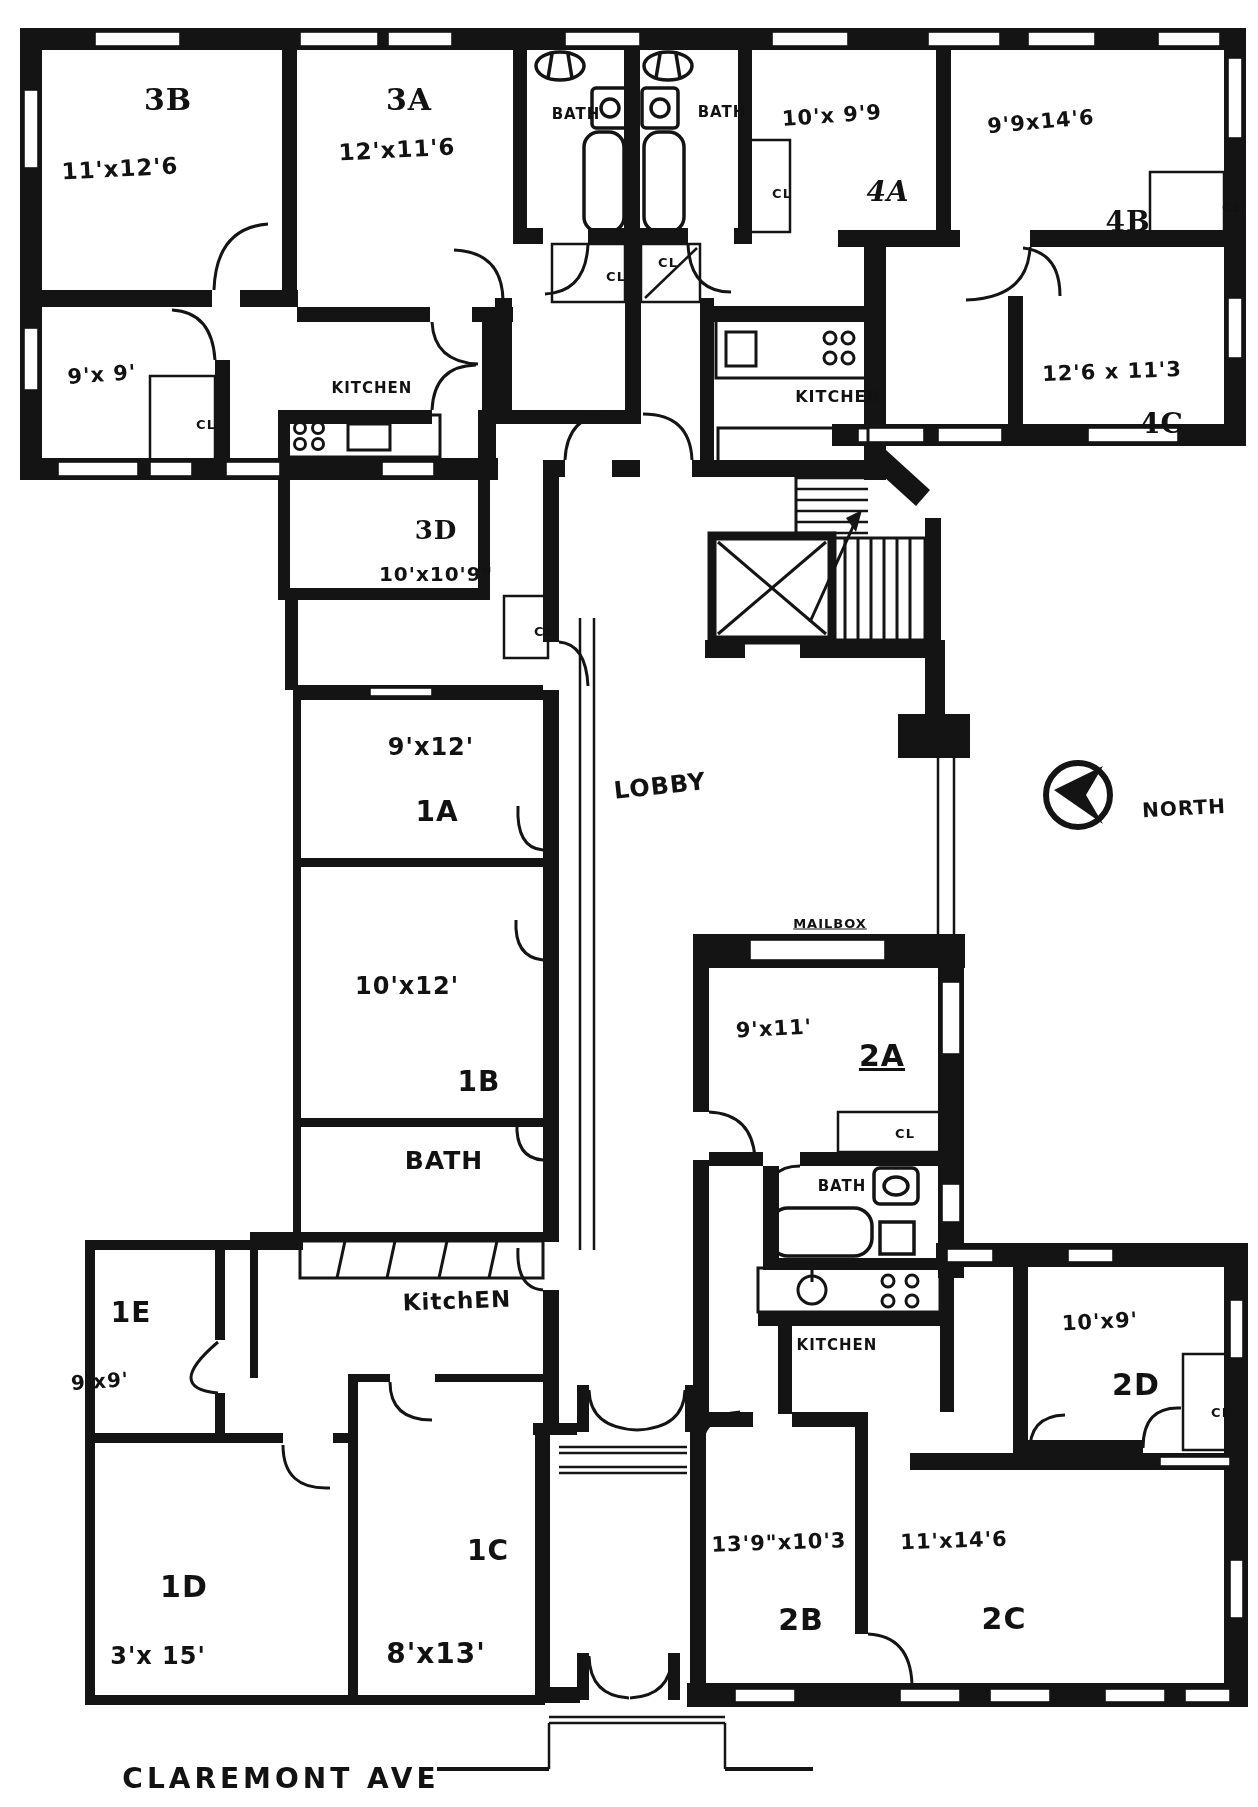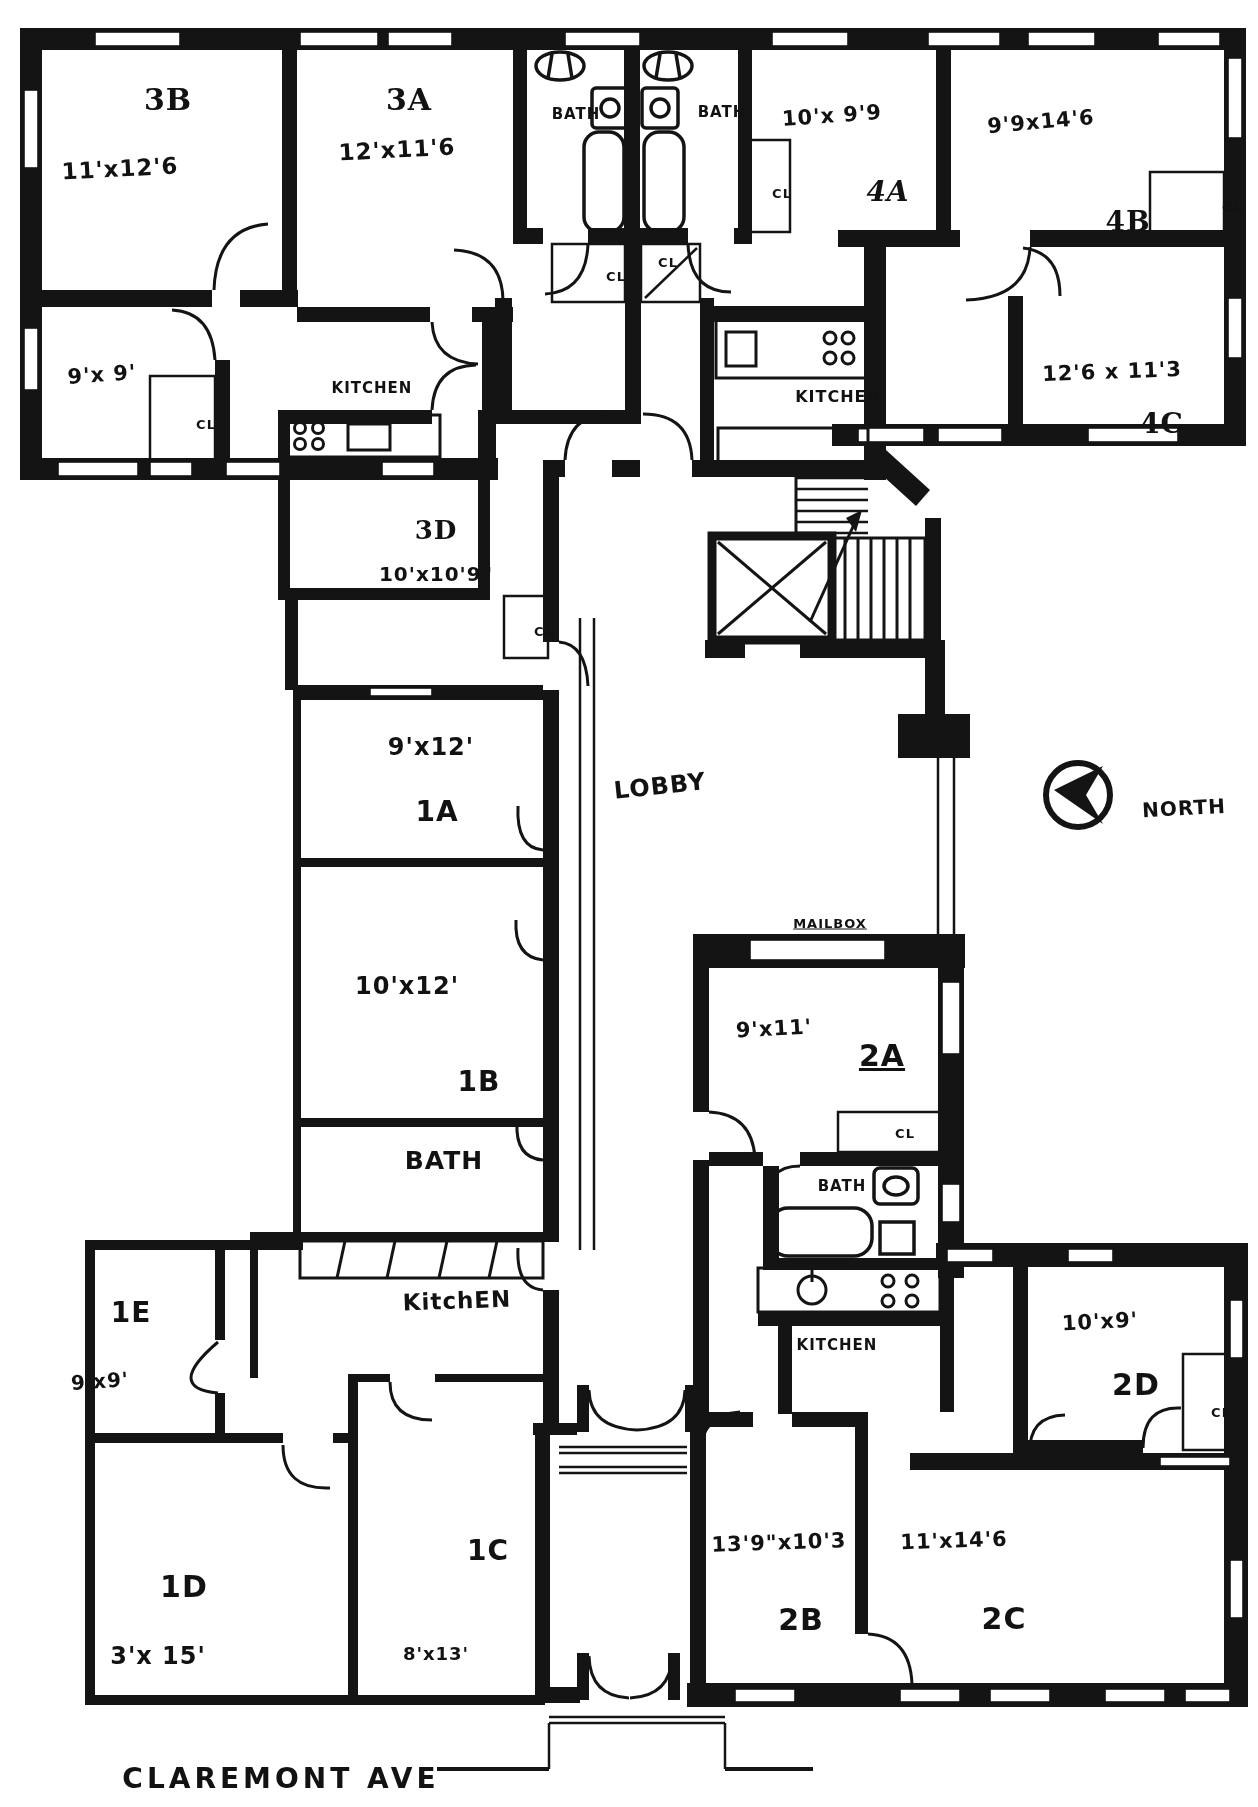--- a/index.html
+++ b/index.html
@@ -341,16 +341,16 @@
       <span class="lbl hand" style="left: 1084px; top: 1322px; font-size: 21px; transform: translate(-50%, -50%) rotate(-3deg);">10'x9'</span>
       <span class="lbl hand" style="left: 1120px; top: 1385px; font-size: 30px; transform: translate(-50%, -50%);">2D</span>
       <span class="lbl hand" style="left: 1205px; top: 1412px; font-size: 13px; transform: translate(-50%, -50%);">CL</span>
       <span class="lbl hand" style="left: 763px; top: 1543px; font-size: 21px; transform: translate(-50%, -50%) rotate(-2deg);">13'9"x10'3</span>
       <span class="lbl hand" style="left: 785px; top: 1620px; font-size: 30px; transform: translate(-50%, -50%);">2B</span>
       <span class="lbl hand" style="left: 938px; top: 1541px; font-size: 21px; transform: translate(-50%, -50%) rotate(-2deg);">11'x14'6</span>
       <span class="lbl hand" style="left: 988px; top: 1619px; font-size: 30px; transform: translate(-50%, -50%);">2C</span>
       <span class="lbl hand" style="left: 168px; top: 1587px; font-size: 30px; transform: translate(-50%, -50%);">1D</span>
       <span class="lbl hand" style="left: 142px; top: 1656px; font-size: 24px; transform: translate(-50%, -50%);">3'x 15'</span>
       <span class="lbl hand" style="left: 472px; top: 1551px; font-size: 28px; transform: translate(-50%, -50%);">1C</span>
-      <span class="lbl hand" style="left: 420px; top: 1654px; font-size: 18px; transform: translate(-50%, -50%);">8'x13'</span>
+      <span class="lbl hand" style="left: 420px; top: 1654px; font-size: 28px; transform: translate(-50%, -50%);">8'x13'</span>
       <span class="lbl hand street" style="left: 265px; top: 1779px; font-size: 28px; transform: translate(-50%, -50%);">CLAREMONT AVE</span>
     </div>
 </div>
 
 </body></html>

